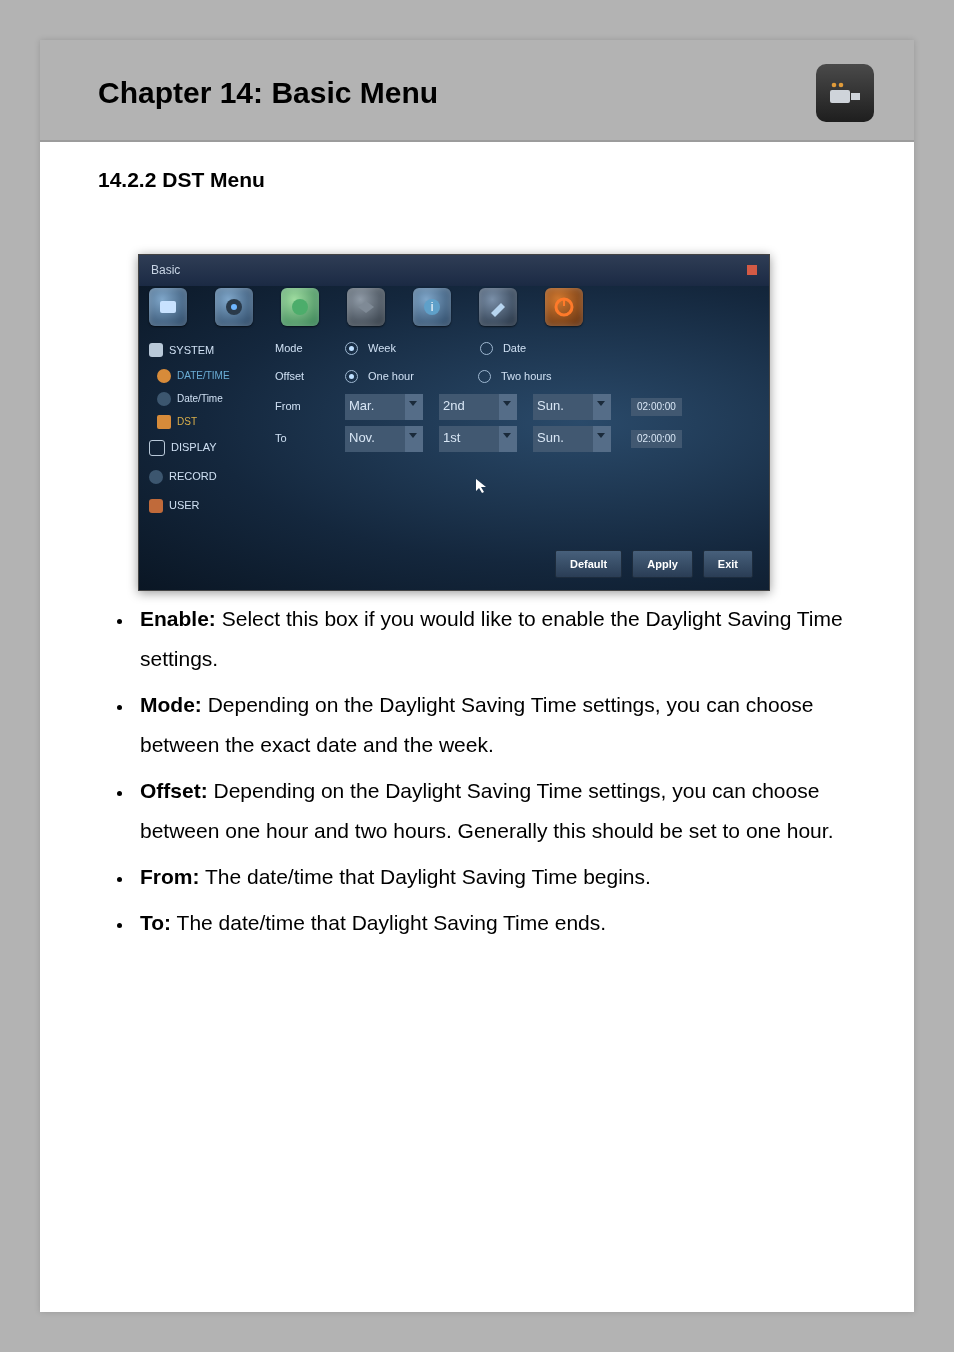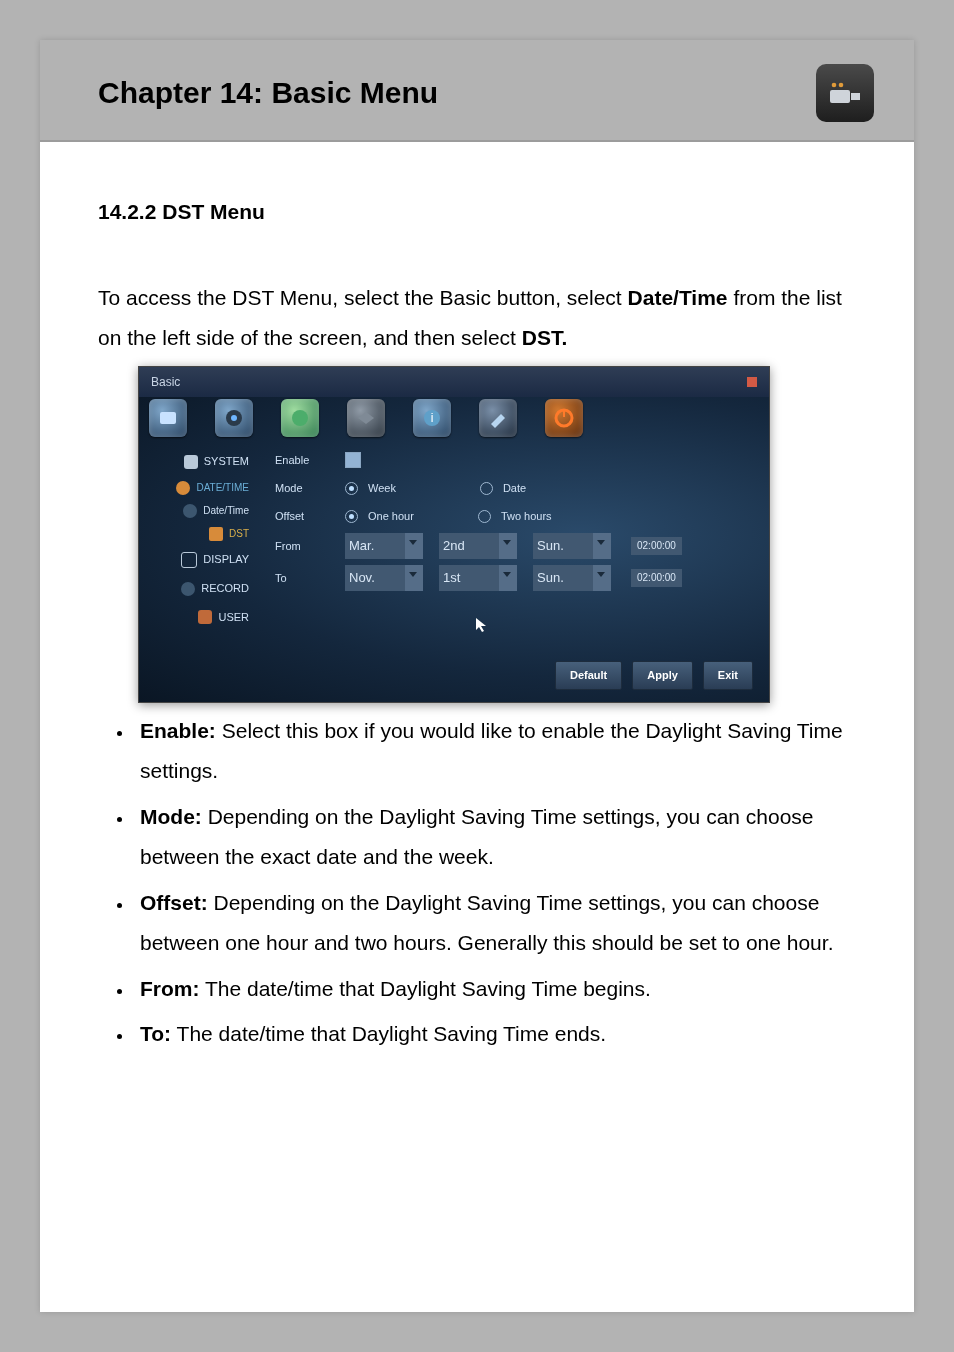--- a/index.html
+++ b/index.html
@@ -43,21 +43,20 @@
     border-radius: 10px;
     background: linear-gradient(#4a4a4a,#1e1e1e);
     display:flex;
     align-items:center;
     justify-content:center;
   }
   .body {
     padding: 18px 58px 0 58px;
     font-size: 21px;
     line-height: 1.9;
-    margin-top: 32px;
   }
   .section-heading {
     font-weight: bold;
     font-size: 21px;
     margin-bottom: 6px;
   }
   .footer {
     position:absolute;
     left:0; right:0; bottom:0;
     height:64px;
@@ -114,21 +113,20 @@
   .sidebar {
     width:108px;
     padding:6px 0 6px 6px;
     font-size: 11px;
   }
   .side-item {
     display:flex; align-items:center; gap:6px;
     padding:4px 4px;
     color:#cfe0f3;
     white-space:nowrap;
-    justify-content:flex-end;
   }
   .side-item .sicon {
     width:14px; height:14px; border-radius:3px;
     flex:0 0 14px;
   }
   .side-sub {
     margin-left:8px;
     font-size:10px;
     padding:2px 4px;
   }
@@ -229,23 +227,20 @@
           <circle cx="13" cy="4" r="2.3" fill="#e09b3a"></circle>
           <rect x="2" y="9" width="20" height="13" rx="2" fill="#cfd4da"></rect>
           <rect x="23" y="12" width="9" height="7" fill="#cfd4da"></rect>
         </svg>
       </div>
     </div>
 
     <div class="body">
       <div class="section-heading">14.2.2 DST Menu</div>
       <br>
-      <div>
-        <span>To access the DST Menu, select the Basic button, select </span><span class="bold">Date/Time</span><span> from the list on the left side of the screen, and then select </span><span class="bold">DST.</span>
-      </div>
 
       
       <div class="fig">
         <div class="fig-title">
           <span>Basic</span>
           <span class="fig-close"></span>
         </div>
         <div class="toolbar">
           <div class="ticon">
               <svg width="22" height="22">
@@ -313,24 +308,20 @@
               <span class="sicon" style="background:#3c566f;border-radius:50%"></span>
               <span>RECORD</span>
             </div>
             <div class="side-item">
               <span class="sicon" style="background:#c06a3a"></span>
               <span>USER</span>
             </div>
           </div>
 
           <div class="form">
-            <div class="frow">
-              <span class="flabel">Enable</span>
-              <span class="checkbox"></span>
-            </div>
             <div class="frow">
               <span class="flabel">Mode</span>
               <span class="radio-label">
                   <span class="radio checked"></span>
                   <span>Week</span>
                 </span>
               <span style="width:40px"></span>
               <span class="radio-label">
                   <span class="radio"></span>
                   <span>Date</span>

